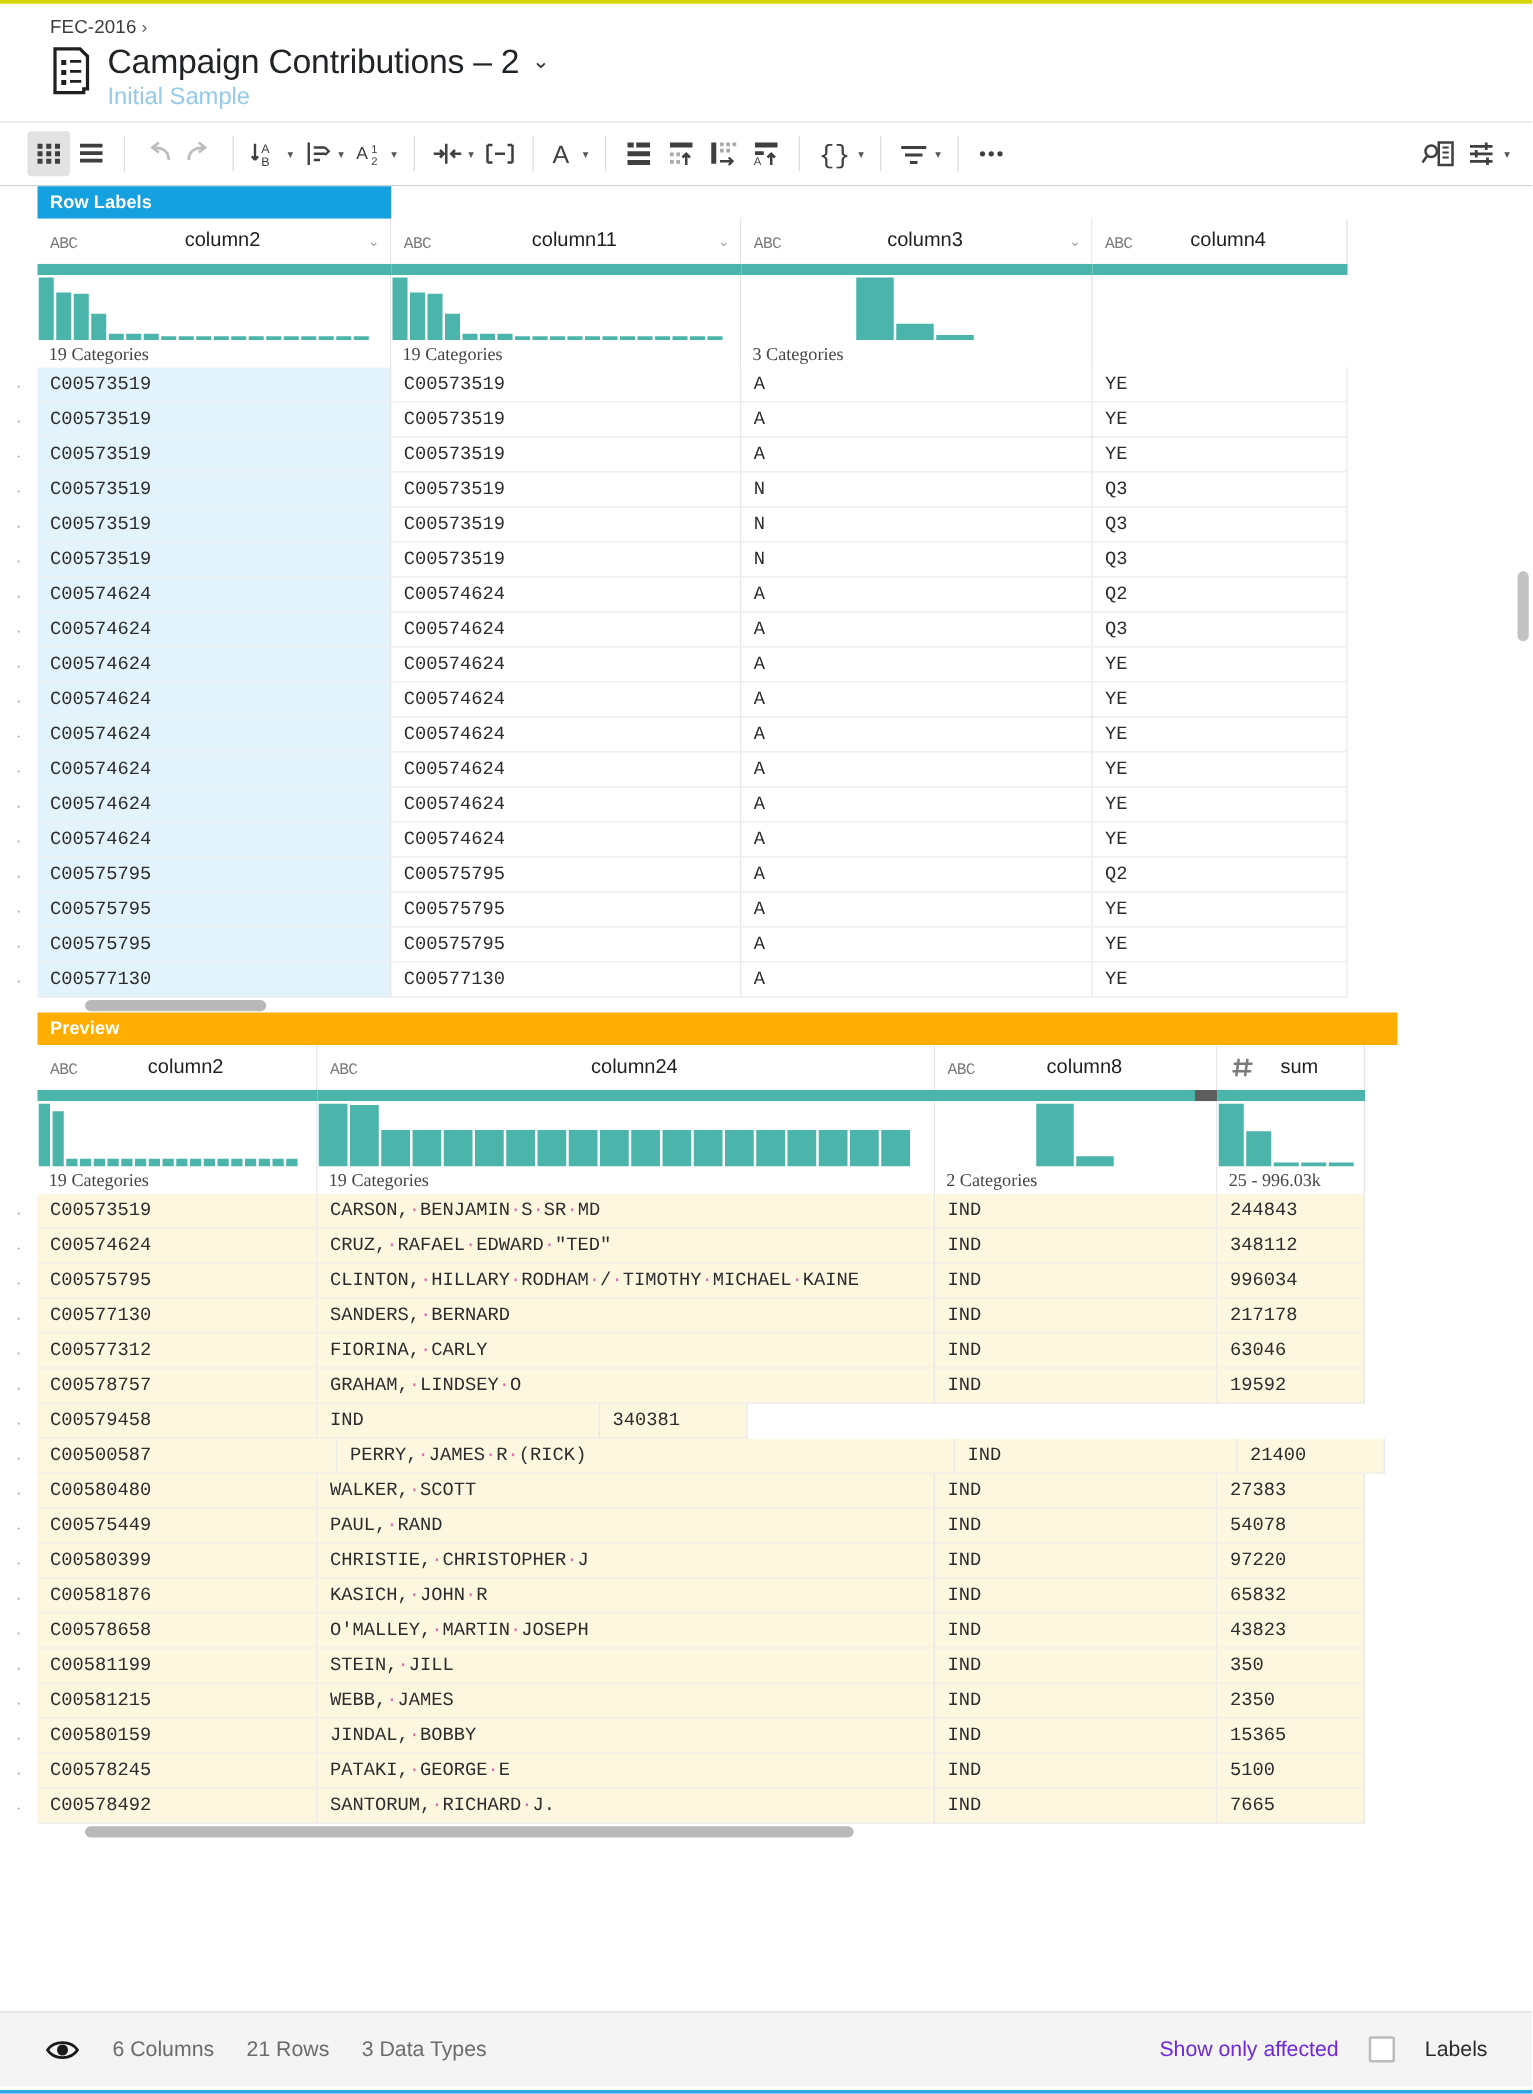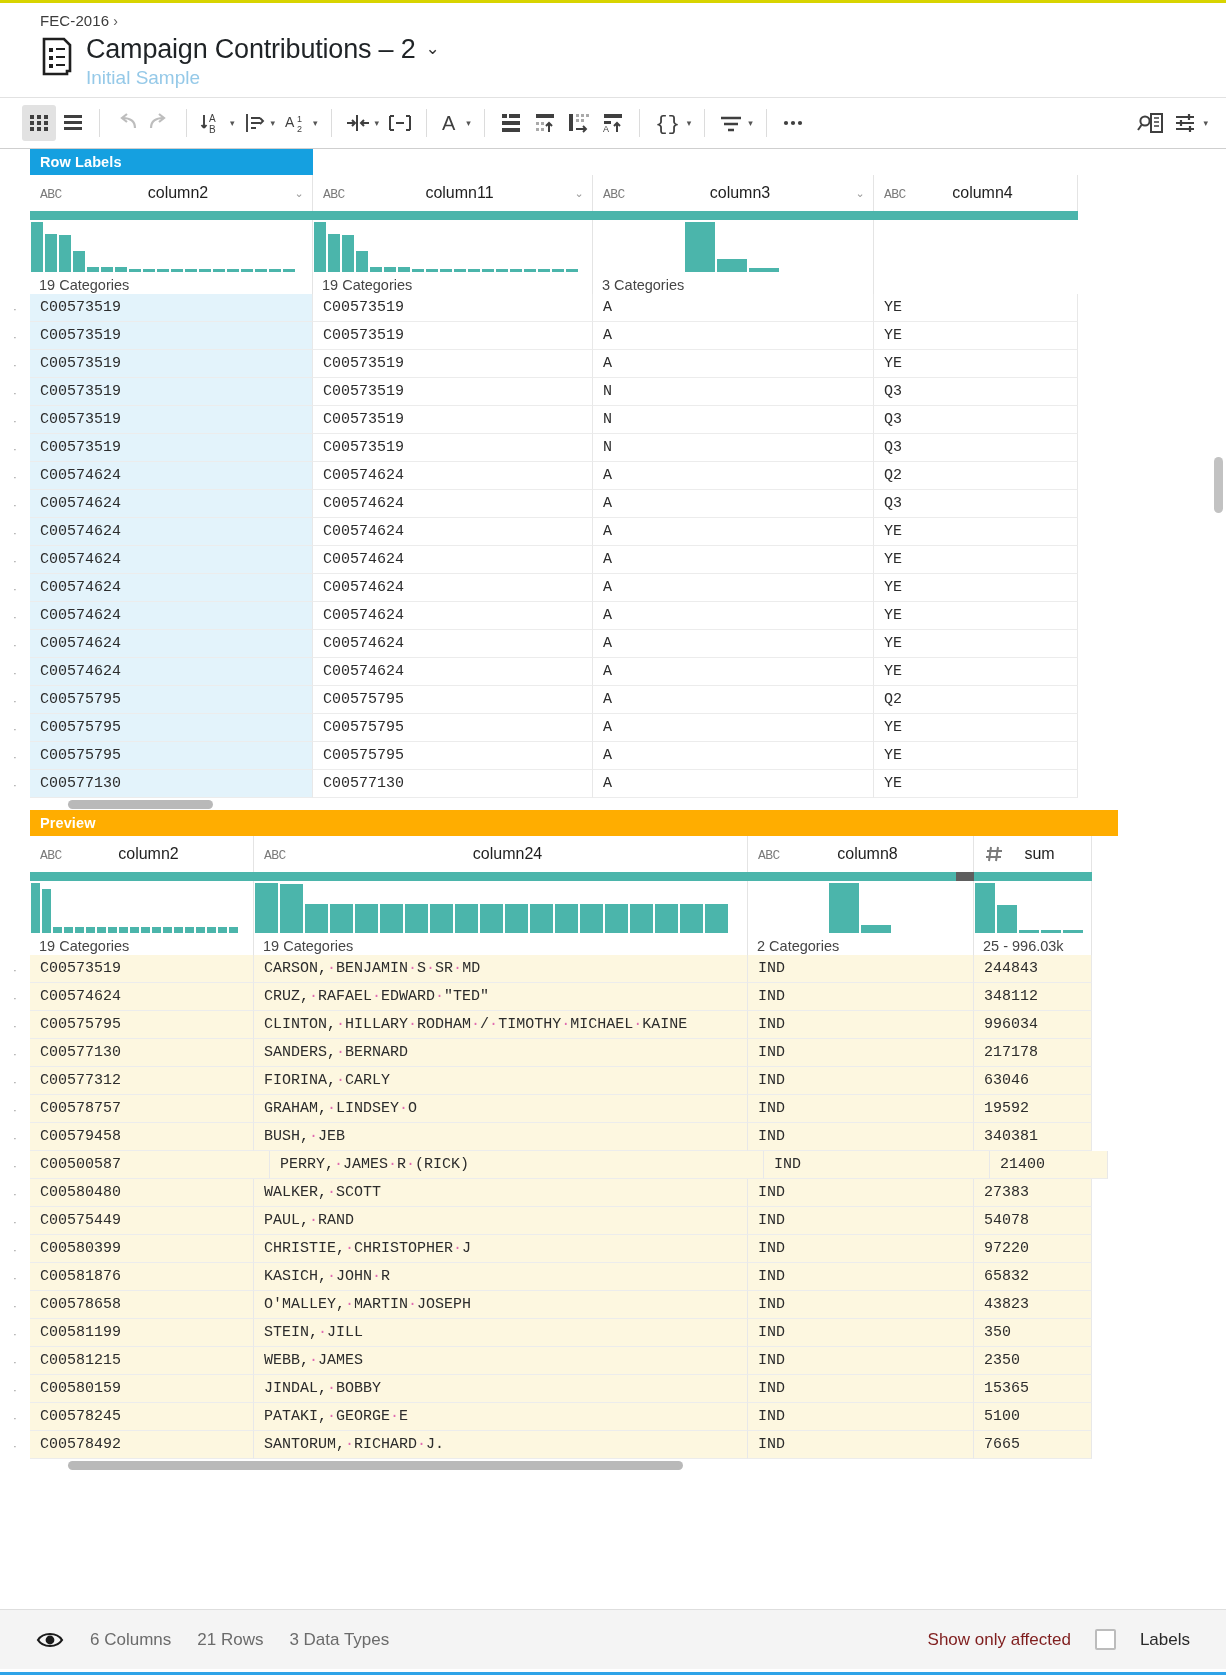--- a/index.html
+++ b/index.html
@@ -90,21 +90,21 @@
     color: #9a9a9a; font-size: 11px;
   }
 
   .qualbar { height: 9px; display: flex; }
   .qualbar .good { background: #4bb5ab; height: 9px; }
   .qualbar .bad  { background: #5e5e5e; height: 9px; }
 
   .histcell {
     height: 74px; position: relative;
     border-right: 1px solid #e4e4e4;
-    background: #fff; overflow: hidden;
+    background: #fff; overflow: hidden; font-family: Liberation Serif, serif;
   }
   .hist {
     position: absolute; bottom: 22px; left: 0; right: 0;
     height: 52px; display: flex; align-items: flex-end;
     padding: 0 1px;
   }
   .hist .bar { background: #4bb5ab; margin-right: 2px; }
   .hist.centered { justify-content: center; }
   .histlabel {
     position: absolute; bottom: 1px; left: 9px;
@@ -144,21 +144,21 @@
   
   .statusbar {
     position: absolute; left: 0; right: 0; bottom: 3px;
     height: 60px; background: #f4f4f4;
     border-top: 1px solid #dedede;
     display: flex; align-items: center; padding: 0 36px 0 36px;
   }
   .sb-left { display: flex; align-items: center; gap: 26px; }
   .sb-stat { font-size: 17px; color: #6b6b6b; }
   .sb-right { margin-left: auto; display: flex; align-items: center; gap: 24px; }
-  .sb-label { font-size: 17px; color: #7f1d1d; }
+  .sb-label { font-size: 17px; color: #6d28d9; }
   .sb-label.dark { color: #2a2a2a; }
   .checkbox {
     width: 21px; height: 21px; border: 2px solid #bcbcbc;
     background: #fff; border-radius: 2px;
   }
 </style>
 </head>
 <body>
 
 <div class="app">
@@ -823,21 +823,20 @@
         <div class="row">
           <div class="gutter">·</div>
           <div class="cell cream" style="width: 224px;">C00578757</div>
           <div class="cell cream" style="width: 494px;">GRAHAM,<span style="color:#e06bb0">·</span>LINDSEY<span style="color:#e06bb0">·</span>O</div>
           <div class="cell cream" style="width: 226px;">IND</div>
           <div class="cell cream" style="width: 118px;">19592</div>
         </div>
         <div class="row">
           <div class="gutter">·</div>
           <div class="cell cream" style="width: 224px;">C00579458</div>
-          <div class="cell cream" style="width: 494px;">BUSH,<span style="color:#e06bb0">·</span>JEB</div>
           <div class="cell cream" style="width: 226px;">IND</div>
           <div class="cell cream" style="width: 118px;">340381</div>
         </div>
         <div class="row">
           <div class="gutter">·</div>
           <div class="cell cream" style="width: 240px;">C00500587</div>
           <div class="cell cream" style="width: 494px;">PERRY,<span style="color:#e06bb0">·</span>JAMES<span style="color:#e06bb0">·</span>R<span style="color:#e06bb0">·</span>(RICK)</div>
           <div class="cell cream" style="width: 226px;">IND</div>
           <div class="cell cream" style="width: 118px;">21400</div>
         </div>

